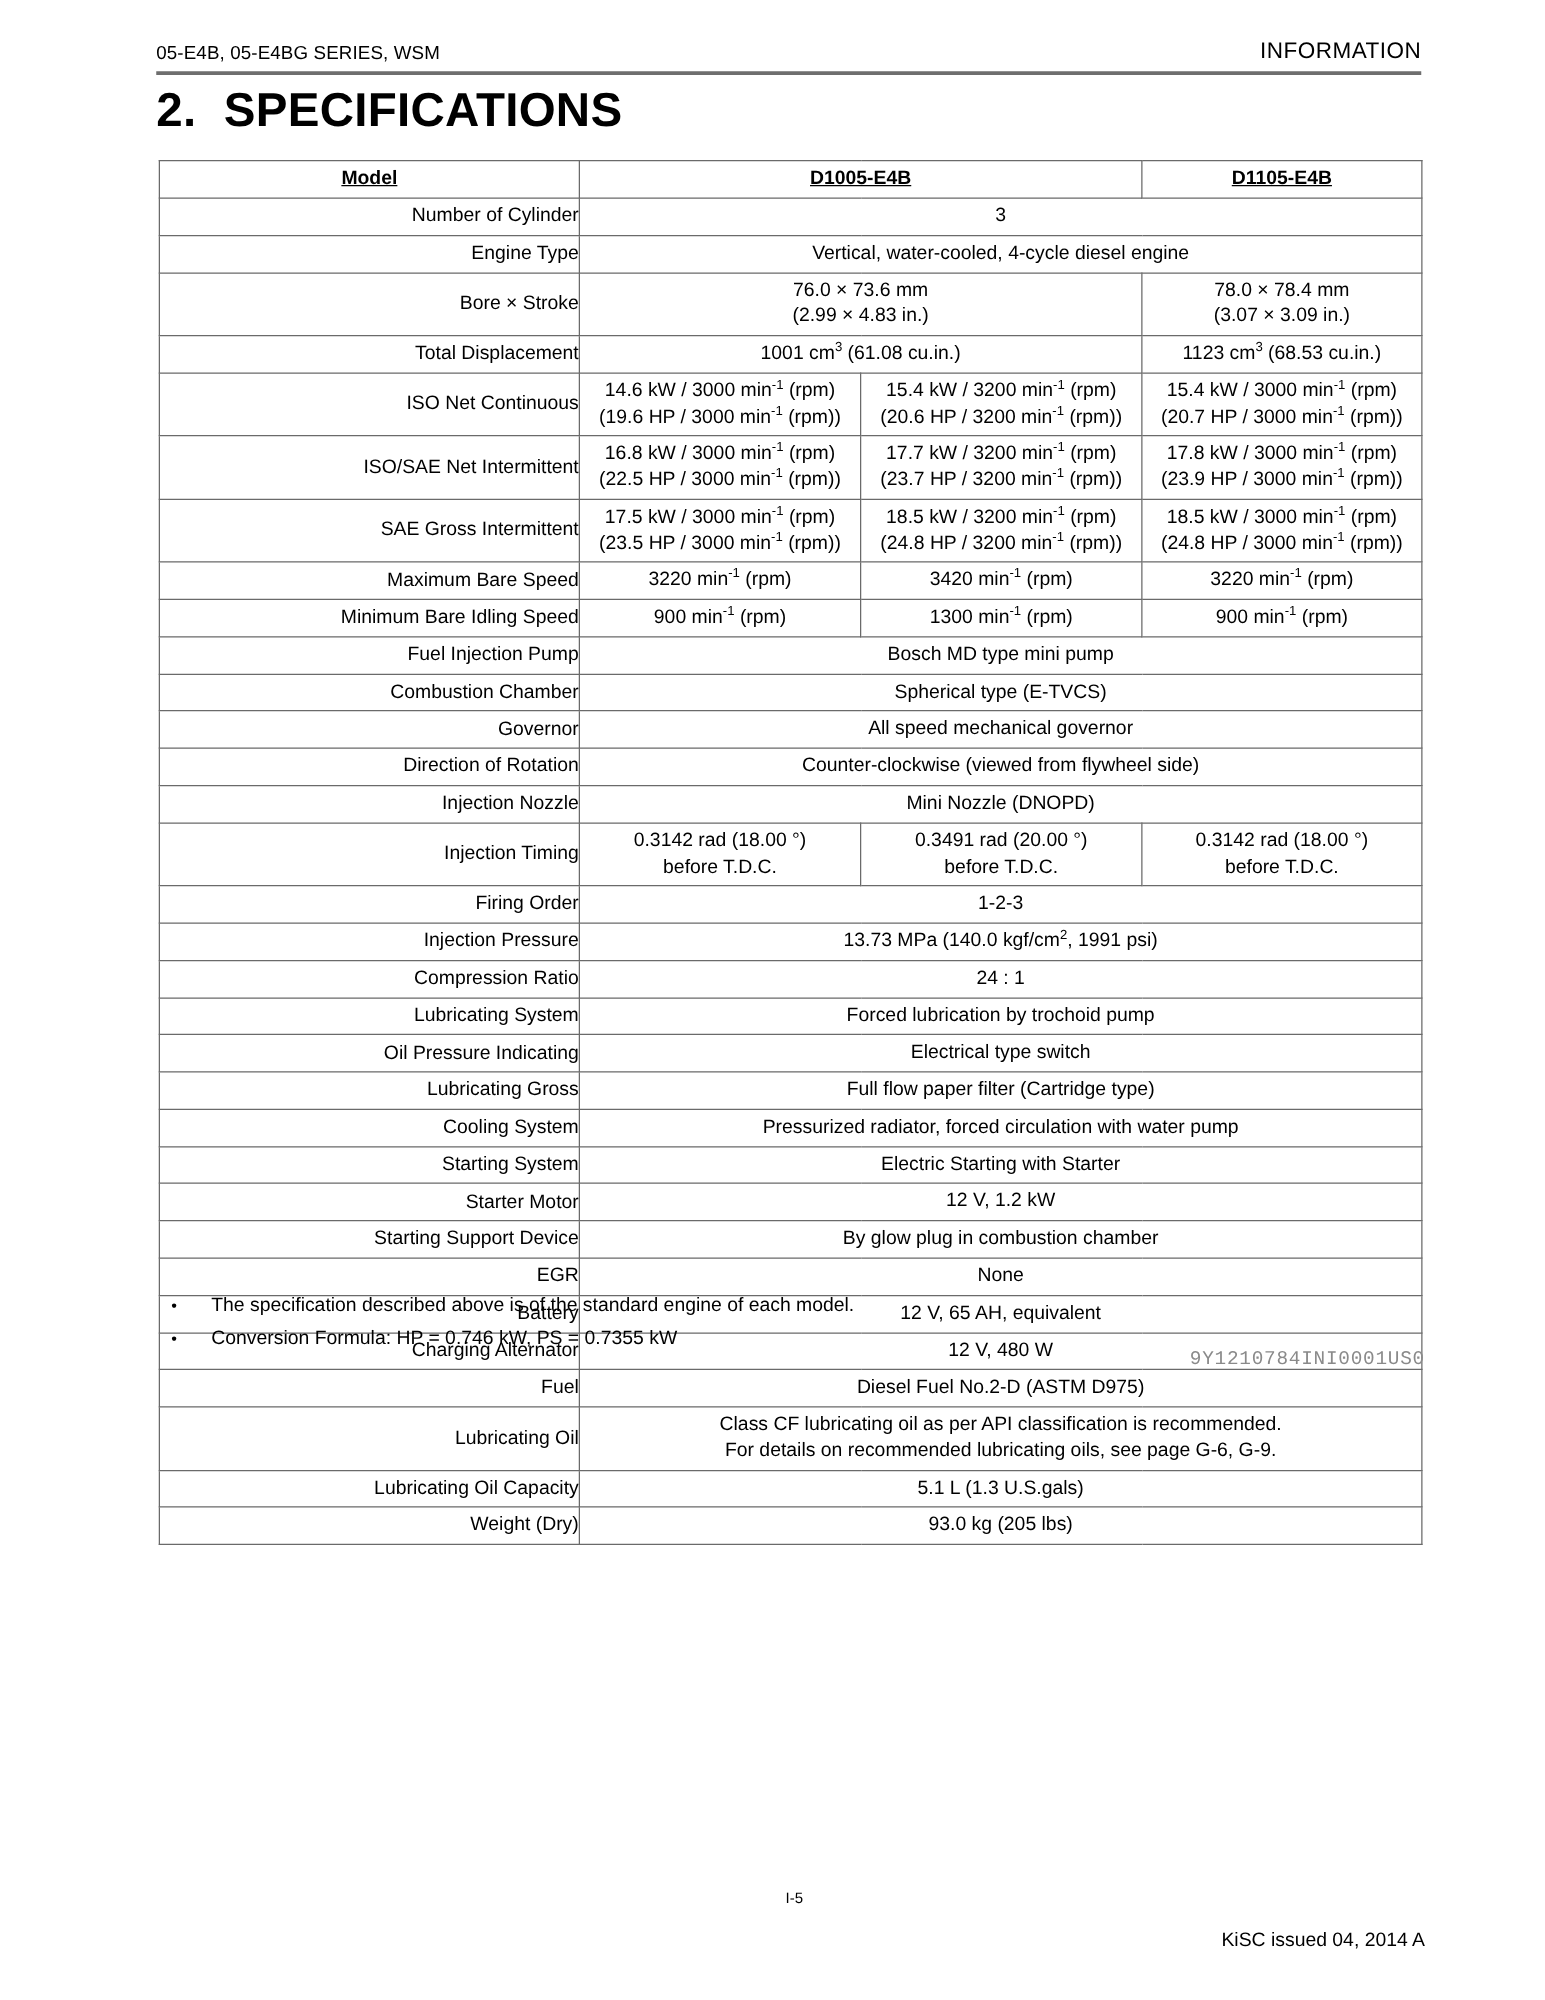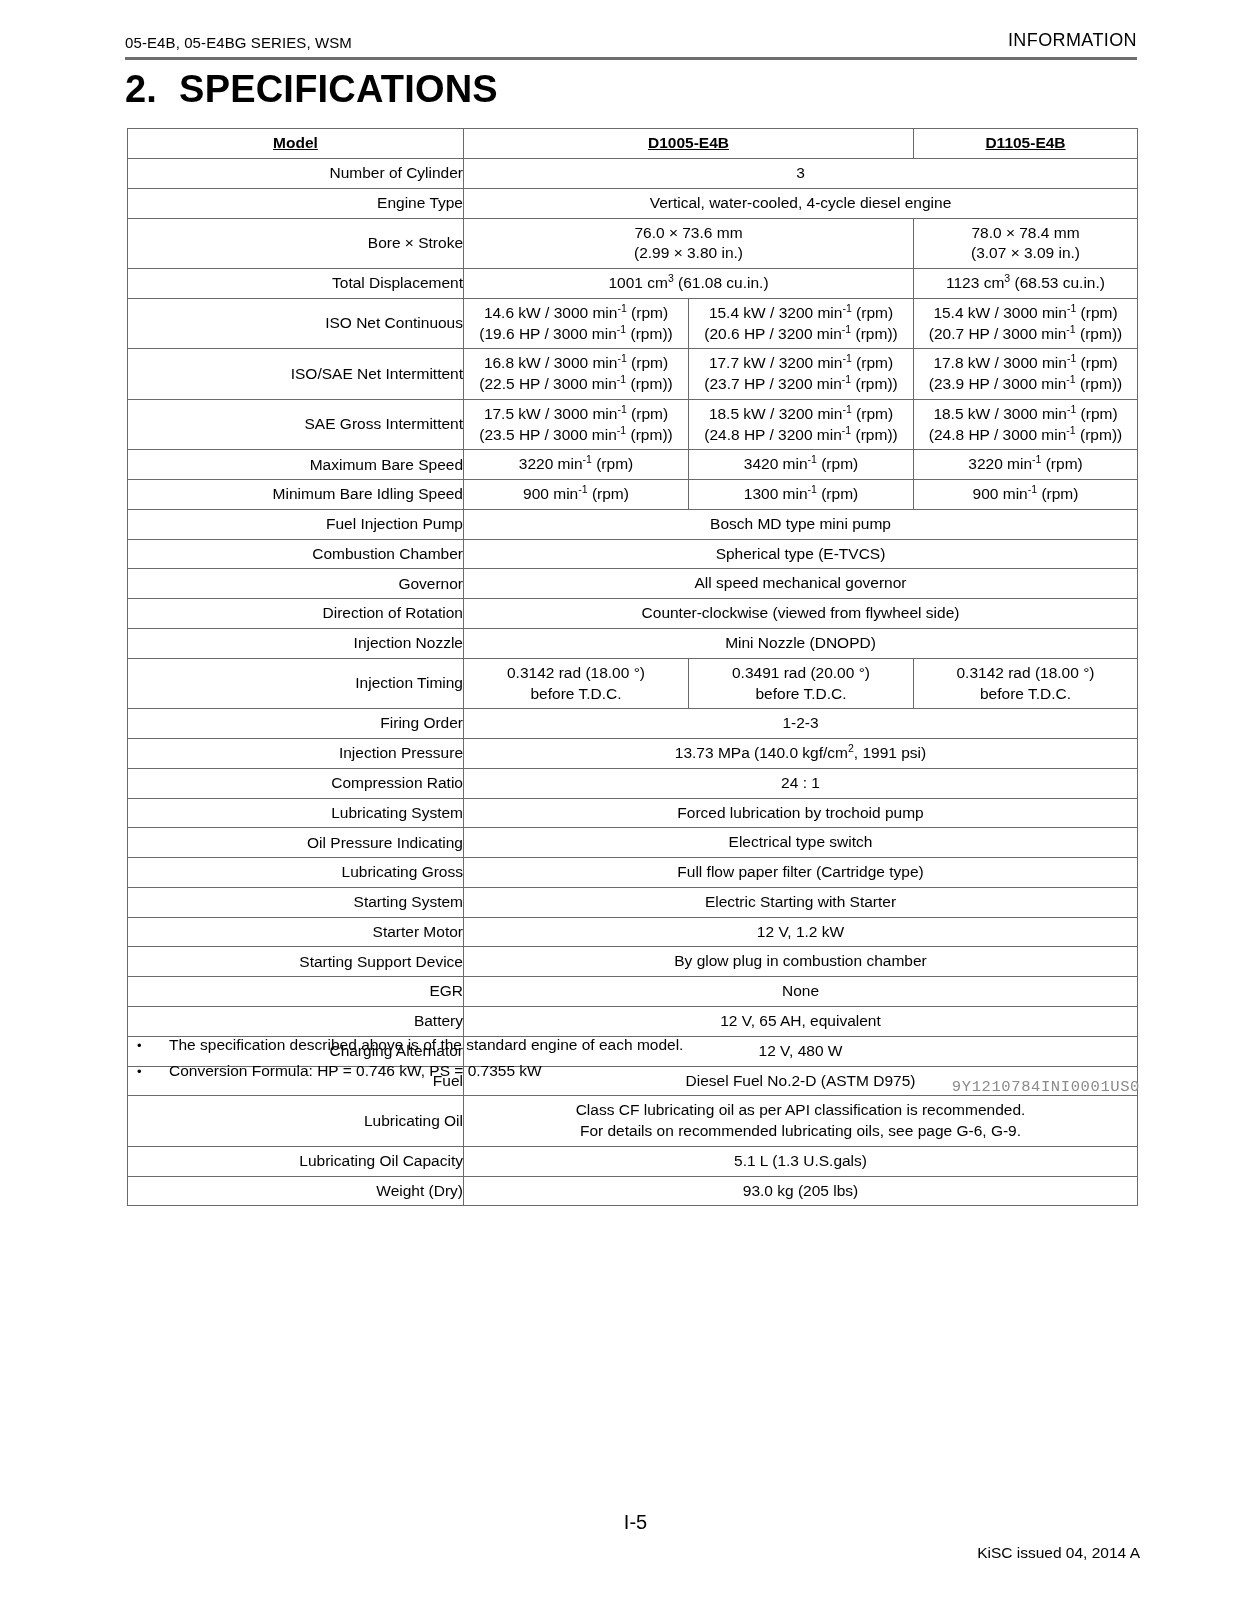--- a/index.html
+++ b/index.html
@@ -129,21 +129,21 @@
     white-space: nowrap;
   }
 
   
   .pagenum {
     position: absolute;
     left: 0;
     right: 0;
     top: 1511px;
     text-align: center;
-    font-size: 20px;
+    font-size: 12px;
     margin-left: 35px;
   }
   .issued {
     position: absolute;
     right: 96px;
     top: 1544px;
     font-size: 15.5px;
     white-space: nowrap;
   }
 </style>
@@ -181,21 +181,21 @@
           <tr>
             <td class="lbl">Number of Cylinder</td>
             <td class="val" colspan="3"><span class="nw">3</span></td>
           </tr>
           <tr>
             <td class="lbl">Engine Type</td>
             <td class="val" colspan="3"><span class="nw">Vertical, water-cooled, 4-cycle diesel engine</span></td>
           </tr>
           <tr>
             <td class="lbl">Bore × Stroke</td>
-            <td class="val" colspan="2"><span class="nw">76.0 × 73.6 mm</span><br><span class="nw">(2.99 × 3.80 in.)</span></td>
+            <td class="val" colspan="2"><span class="nw">76.0 × 73.6 mm</span><br><span class="nw">(2.99 × 4.83 in.)</span></td>
             <td class="val"><span class="nw">78.0 × 78.4 mm</span><br><span class="nw">(3.07 × 3.09 in.)</span></td>
           </tr>
           <tr>
             <td class="lbl">Total Displacement</td>
             <td class="val" colspan="2"><span class="nw">1001 cm<span class="sup">3</span> (61.08 cu.in.)</span></td>
             <td class="val"><span class="nw">1123 cm<span class="sup">3</span> (68.53 cu.in.)</span></td>
           </tr>
           <tr>
             <td class="lbl">ISO Net Continuous</td>
             <td class="val"><span class="nw">14.6 kW / 3000 min<span class="sup">-1</span> (rpm)</span><br><span class="nw">(19.6 HP / 3000 min<span class="sup">-1</span> (rpm))</span></td>
@@ -268,20 +268,24 @@
             <td class="lbl">Lubricating System</td>
             <td class="val" colspan="3"><span class="nw">Forced lubrication by trochoid pump</span></td>
           </tr>
           <tr>
             <td class="lbl">Oil Pressure Indicating</td>
             <td class="val" colspan="3"><span class="nw">Electrical type switch</span></td>
           </tr>
           <tr>
             <td class="lbl">Lubricating Gross</td>
             <td class="val" colspan="3"><span class="nw">Full flow paper filter (Cartridge type)</span></td>
+          </tr>
+          <tr>
+            <td class="lbl">Cooling System</td>
+            <td class="val" colspan="3"><span class="nw">Pressurized radiator, forced circulation with water pump</span></td>
           </tr>
           <tr>
             <td class="lbl">Starting System</td>
             <td class="val" colspan="3"><span class="nw">Electric Starting with Starter</span></td>
           </tr>
           <tr>
             <td class="lbl">Starter Motor</td>
             <td class="val" colspan="3"><span class="nw">12 V, 1.2 kW</span></td>
           </tr>
           <tr>

